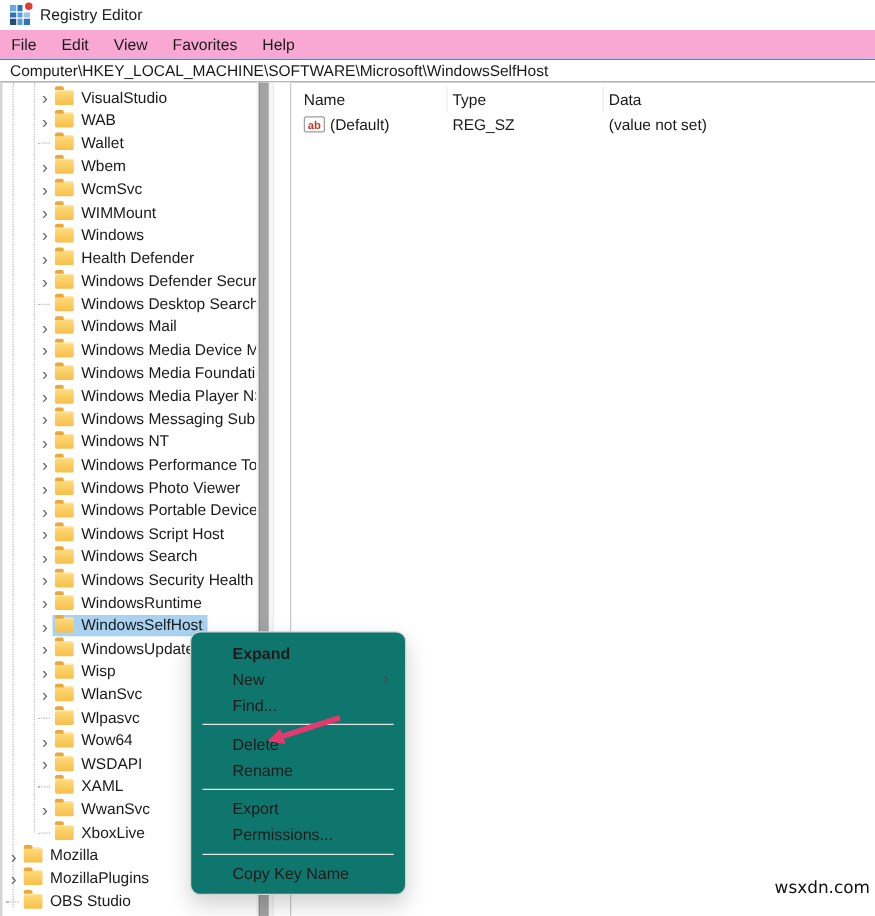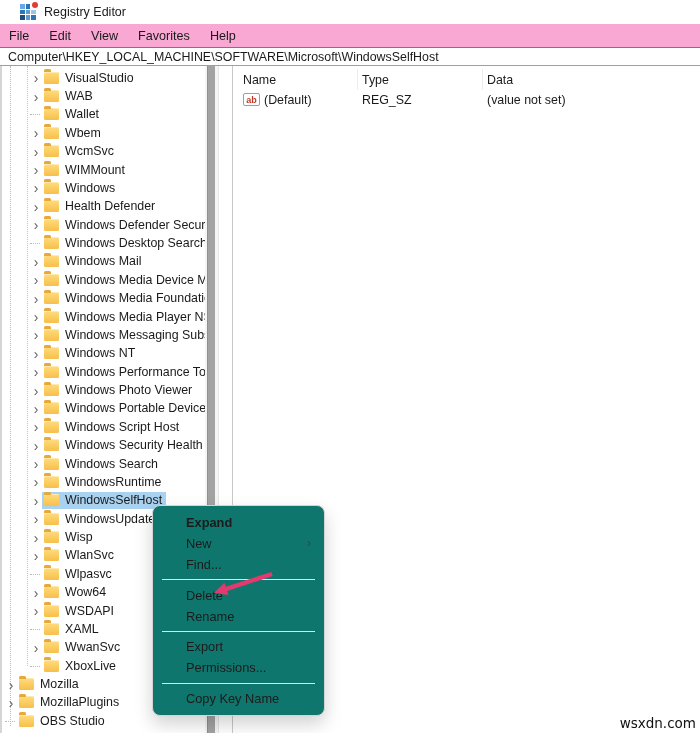--- a/index.html
+++ b/index.html
@@ -1,21 +1,21 @@
 <!DOCTYPE html>
 <html><head>
 <meta charset="utf-8">
 <style>
   * { margin:0; padding:0; box-sizing:border-box; }
   html,body { width:700px; height:733px; overflow:hidden; background:#fff;
     font-family:"Liberation Sans", sans-serif; color:#1a1a1a; }
   .window { width:700px; height:733px; position:relative; background:#fff; }
 
   
-  .titlebar { height:24px; display:flex; align-items:center; padding-left:20px; background:#fff; }
+  .titlebar { height:24px; display:flex; align-items:center; padding-left:8px; background:#fff; }
   .app-icon { width:16px; height:16px; position:relative; display:grid;
     grid-template-columns:1fr 1fr 1fr; grid-template-rows:1fr 1fr 1fr; gap:1px; margin-right:8px; }
   .app-icon i { display:block; }
   .app-icon i:nth-child(1){background:#6aa7e8}.app-icon i:nth-child(2){background:#2e75b6}
   .app-icon i:nth-child(3){background:transparent}.app-icon i:nth-child(4){background:#2e75b6}
   .app-icon i:nth-child(5){background:#5b9bd5}.app-icon i:nth-child(6){background:#9dc3e6}
   .app-icon i:nth-child(7){background:#1f4e79}.app-icon i:nth-child(8){background:#5b9bd5}
   .app-icon i:nth-child(9){background:#2e75b6}
   .app-icon .dot { position:absolute; top:-2px; right:-2px; width:6px; height:6px;
     border-radius:50%; background:#e23c31; }
@@ -87,21 +87,21 @@
   .menu-item .msub { display:none; }
   .menu-item.has-sub .msub { display:block; position:absolute; right:13px; top:2px;
     font-size:13px; color:#444; }
   .menu-item.has-sub .msub::before { content:"›"; }
   .menu-item.sep { height:1px; padding:0; margin:4.5px 9px; background:#e4e4e4; }
 
   
   .anno-arrow { position:absolute; left:198px; top:500px; z-index:20; }
 
   
-  .watermark { position:absolute; right:4px; bottom:2px; z-index:30; font-size:13.5px;
+  .watermark { position:absolute; right:4px; bottom:15px; z-index:30; font-size:13.5px;
     color:#111; font-family:"DejaVu Sans", sans-serif; }
 </style>
 </head>
 <body>
 
 <div class="window">
 
   <div class="titlebar">
     <span class="app-icon">
       <i></i>
@@ -296,29 +296,29 @@
           <span class="sel-wrap">
             <span class="folder"></span>
             <span class="tlabel">Windows Script Host</span>
           </span>
         </div>
 
         <div class="tree-row">
           <span class="chev"></span>
           <span class="sel-wrap">
             <span class="folder"></span>
+            <span class="tlabel">Windows Search</span>
+          </span>
+        </div>
+
+        <div class="tree-row">
+          <span class="chev"></span>
+          <span class="sel-wrap">
+            <span class="folder"></span>
             <span class="tlabel">Windows Security Health</span>
-          </span>
-        </div>
-
-        <div class="tree-row">
-          <span class="chev"></span>
-          <span class="sel-wrap">
-            <span class="folder"></span>
-            <span class="tlabel">Windows Search</span>
           </span>
         </div>
 
         <div class="tree-row">
           <span class="chev"></span>
           <span class="sel-wrap">
             <span class="folder"></span>
             <span class="tlabel">WindowsRuntime</span>
           </span>
         </div>

